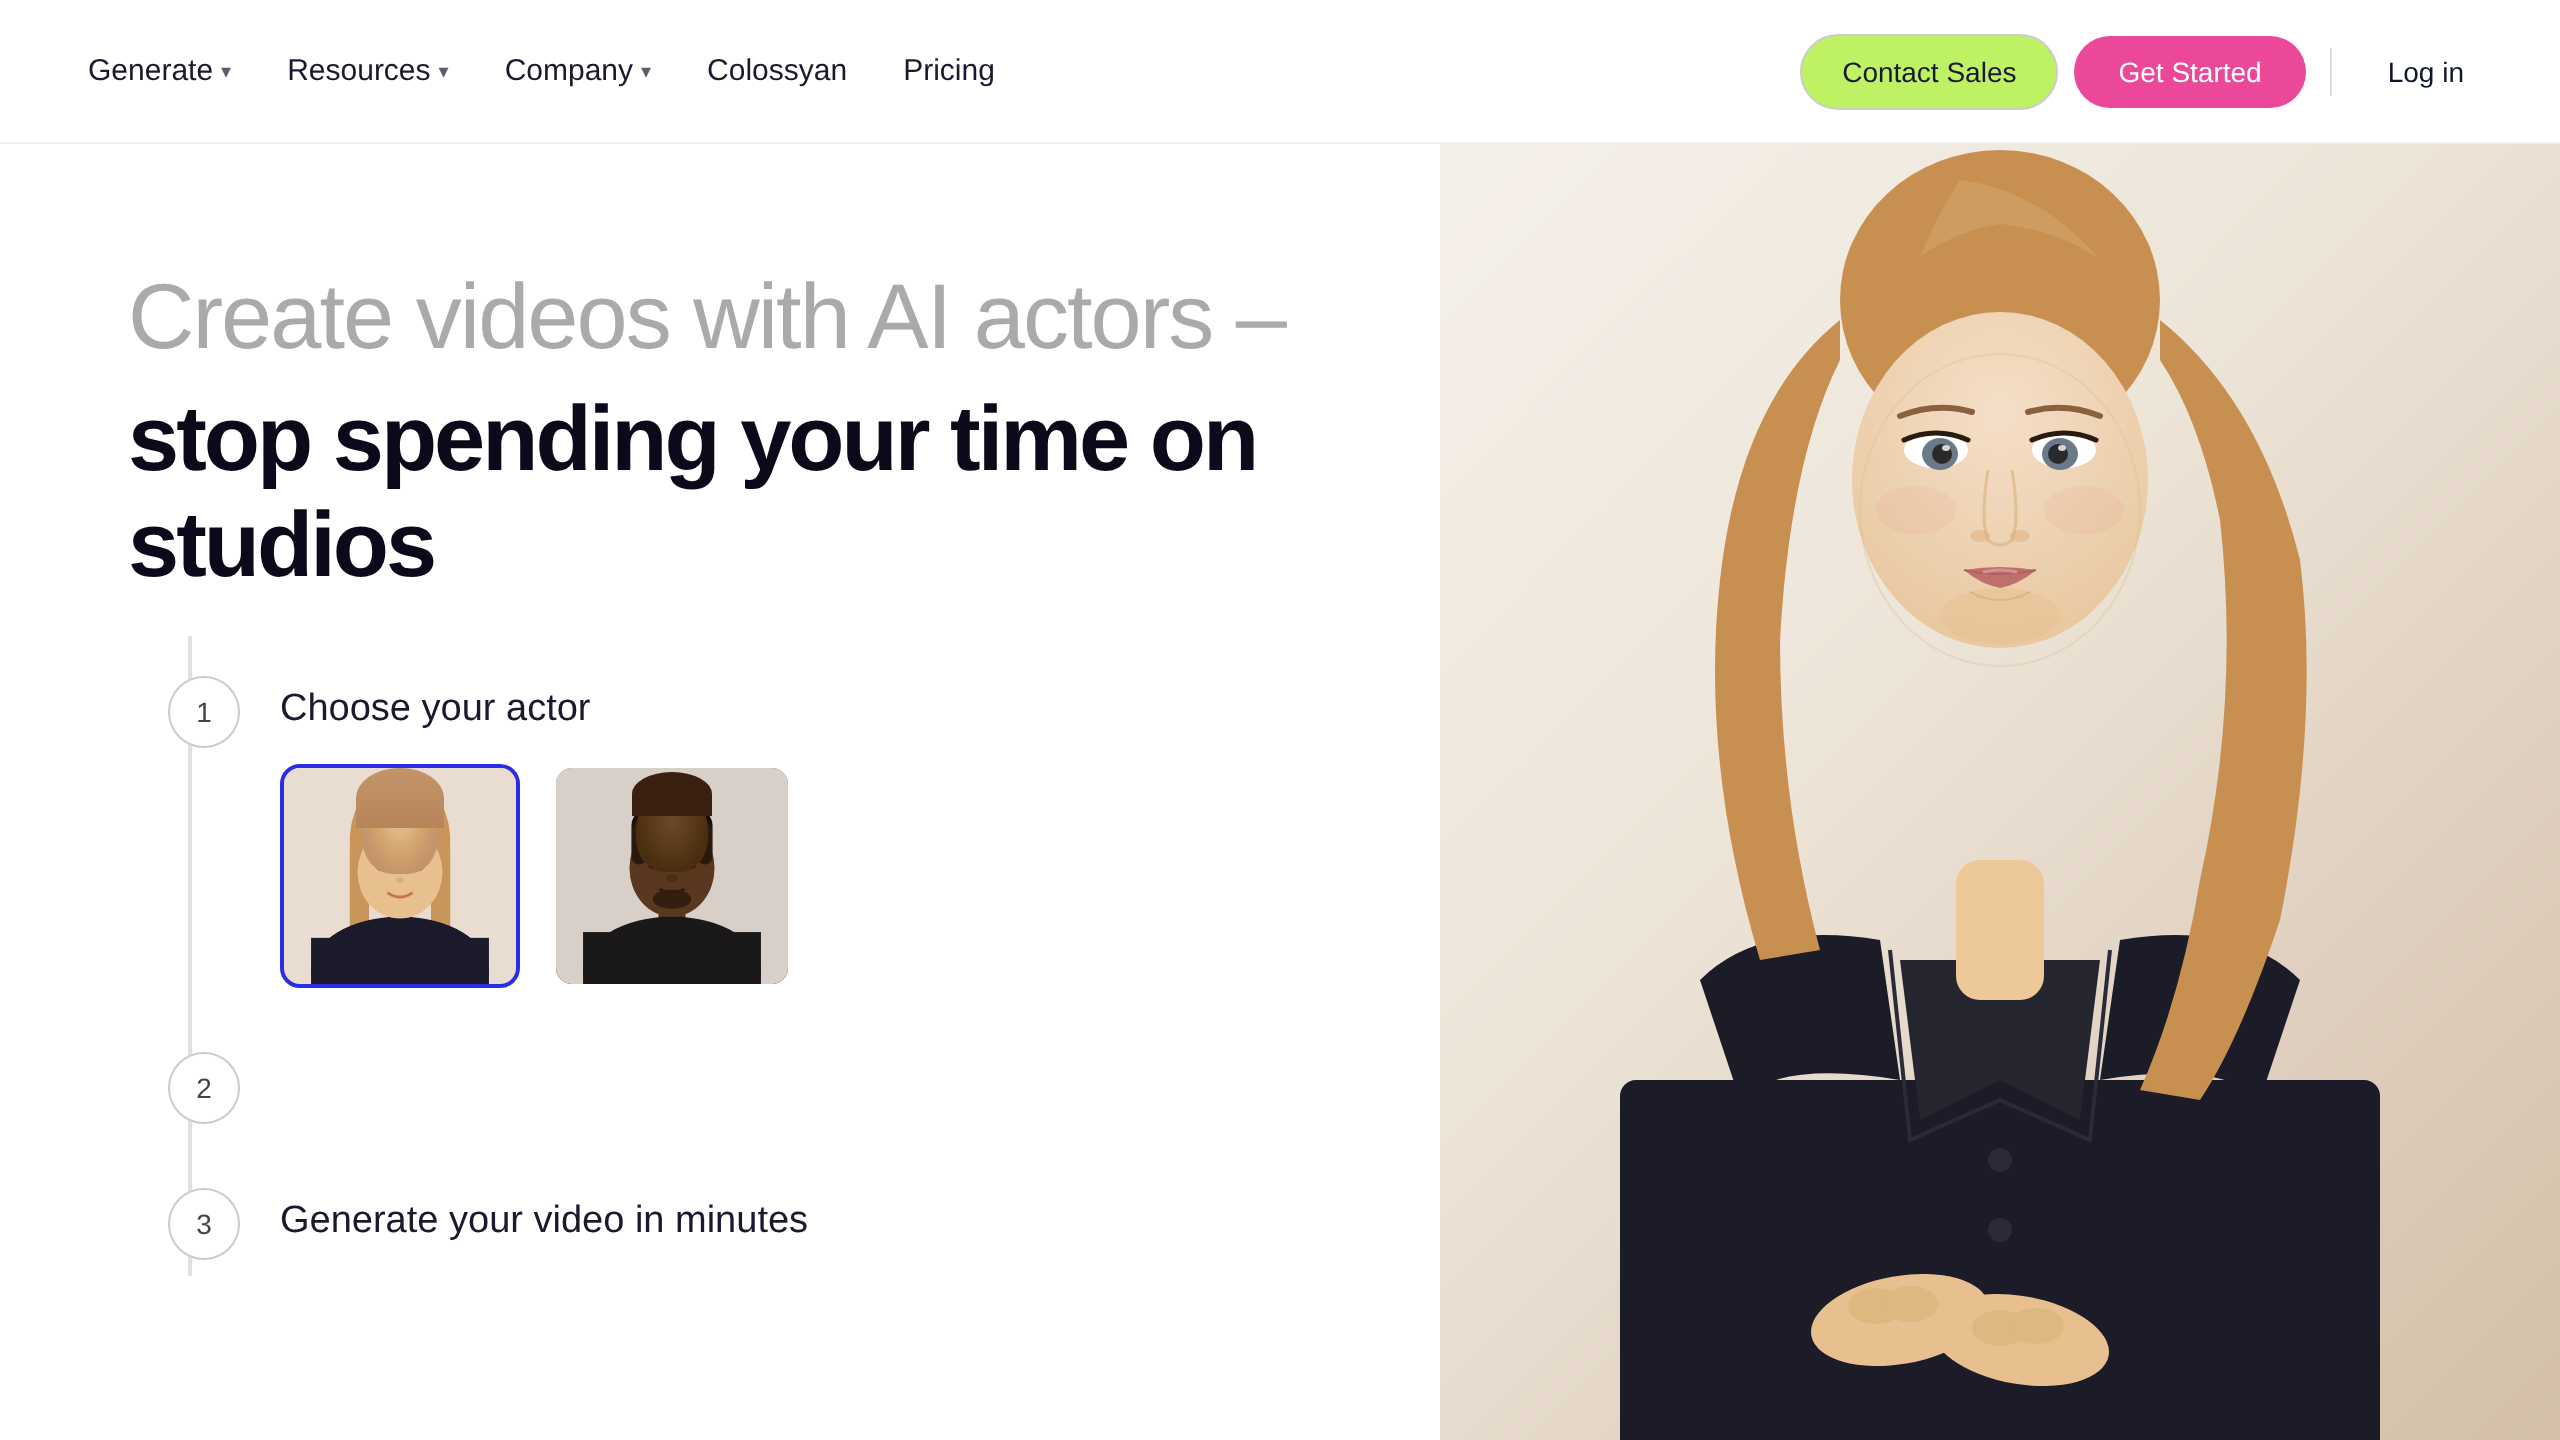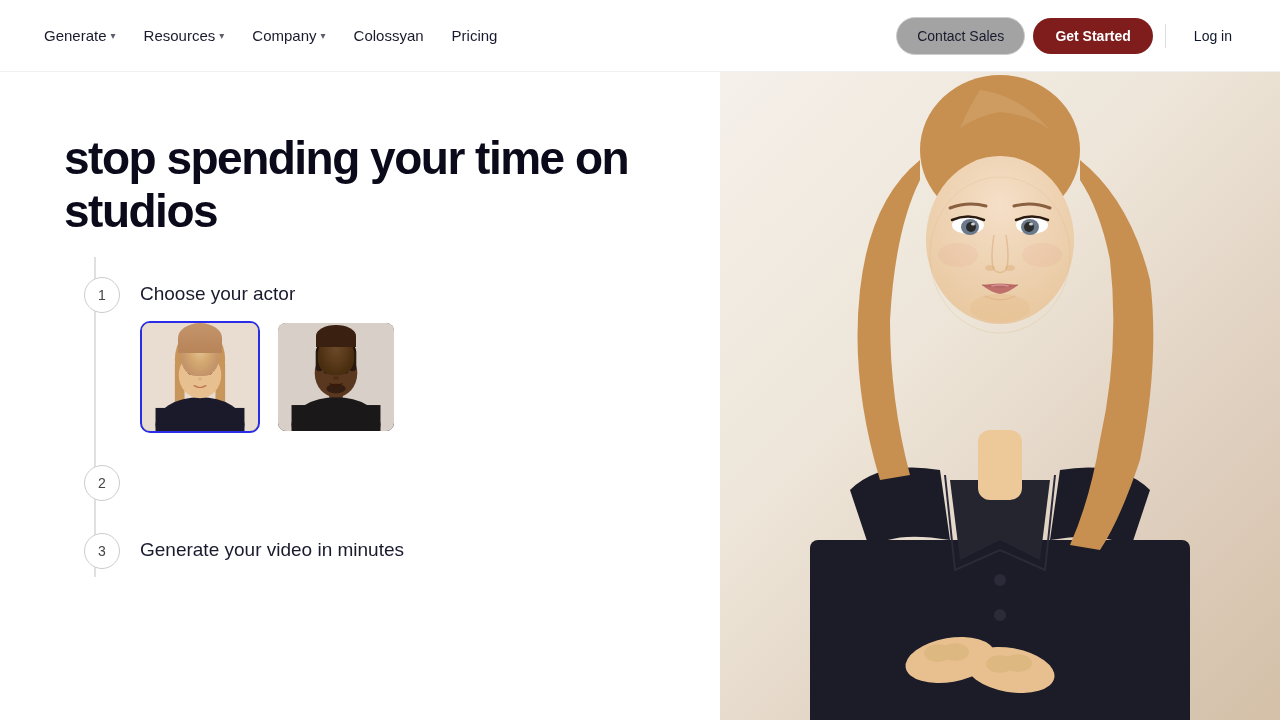--- a/index.html
+++ b/index.html
@@ -66,34 +66,34 @@
     }
     .nav-right {
       display: flex;
       align-items: center;
       gap: 8px;
     }
     .btn-contact {
       padding: 10px 20px;
       border: 1.5px solid #ccc;
       border-radius: 24px;
-      background: #a3a3a3;
+      background: #bef264;
       color: #1a1a2e;
       font-size: 14px;
       font-weight: 500;
       cursor: pointer;
     }
     .btn-get-started {
       padding: 10px 22px;
       border: none;
       border-radius: 24px;
-      background: #7f1d1d;
+      background: #ec4899;
       color: #fff;
       font-size: 14px;
-      font-weight: 700;
+      font-weight: 400;
       cursor: pointer;
     }
     .nav-divider {
       width: 1px;
       height: 24px;
       background: #ddd;
       margin: 0 4px;
     }
     .btn-login {
       padding: 10px 16px;
@@ -322,20 +322,21 @@
   <div class="nav-right">
     <button class="btn-contact">Contact Sales</button>
     <button class="btn-get-started">Get Started</button>
     <div class="nav-divider"></div>
     <button class="btn-login">Log in</button>
   </div>
 </nav>
 
 <div class="hero">
   <div class="hero-content">
+    <h1 class="hero-title-light">Create videos with AI actors –</h1>
     <h1 class="hero-title-bold">stop spending your time on studios</h1>
 
     <div class="steps">
 
       <div class="step">
         <div class="step-number">
           <span>1</span>
         </div>
         <div class="step-content">
           <div class="step-label">Choose your actor</div>

